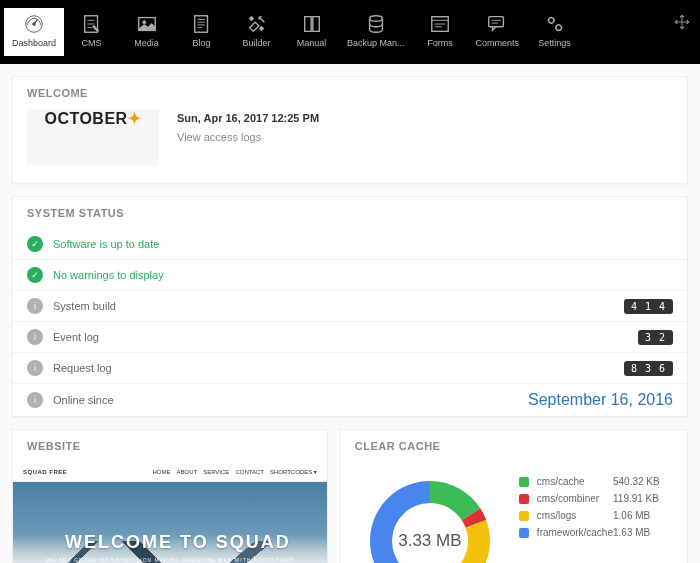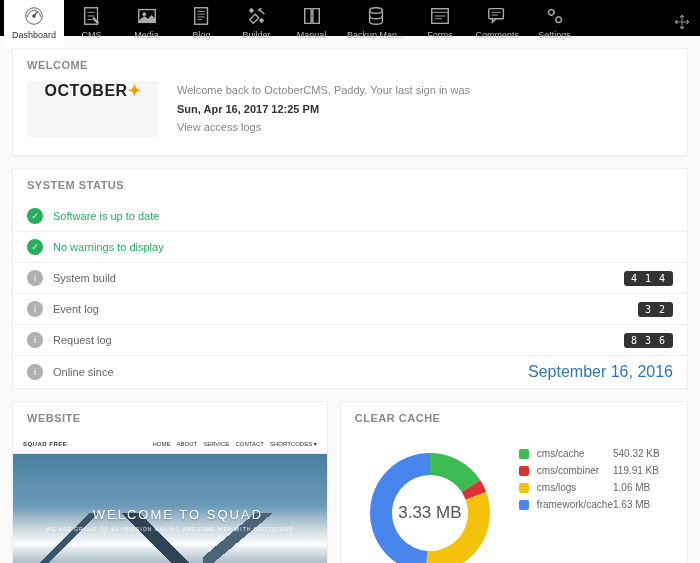--- a/index.html
+++ b/index.html
@@ -1,17 +1,17 @@
 <!DOCTYPE html>
 <html><head>
 <meta charset="utf-8">
 <style>
   * { box-sizing: border-box; margin: 0; padding: 0; }
   body { font-family: -apple-system, BlinkMacSystemFont, "Segoe UI", Helvetica, Arial, sans-serif; font-size: 12px; color: #555; background: #fafafa; width: 700px; }
-  .topbar { background: #000; height: 36px; display: flex; padding: 0 4px; position: relative; }
+  .topbar { background: #000; height: 64px; display: flex; align-items: center; padding: 0 4px; position: relative; }
   .topitem { color: #bbb; font-size: 9px; text-align: center; height: 48px; padding: 4px 8px 0; display: flex; flex-direction: column; align-items: center; justify-content: flex-start; cursor: pointer; min-width: 55px; }
   .topitem.active { background: #fff; color: #333; }
   .topicon { width: 24px; height: 24px; display: flex; align-items: center; justify-content: center; margin-bottom: 2px; }
   .topicon svg { width: 22px; height: 22px; }
   .topitem.active .topicon svg path, .topitem.active .topicon svg rect, .topitem.active .topicon svg circle, .topitem.active .topicon svg line { stroke: #555; }
   .move-icon { position: absolute; right: 10px; top: 14px; color: #888; cursor: pointer; }
   .container { padding: 12px; }
   .card { background: #fff; border: 1px solid #eee; box-shadow: 0 1px 2px rgba(0,0,0,0.03); margin-bottom: 12px; }
   .card-head { padding: 10px 14px; font-size: 11px; letter-spacing: 0.5px; color: #8a8a8a; font-weight: 600; }
   .welcome-body { display: flex; padding: 0 14px 18px; }
@@ -39,21 +39,21 @@
   .hero { height: 130px; background: linear-gradient(to bottom, #4a7fa0 0%, #6b9ab8 40%, #c0d0d8 55%, #ffffff 70%, #e8eef2 72%, #5a7a8e 100%); position: relative; display: flex; flex-direction: column; align-items: center; justify-content: center; color: #fff; overflow: hidden; }
   .hero::before { content:''; position:absolute; bottom:0; left:0; right:0; height:55%; background:
     linear-gradient(135deg, transparent 30%, #3d5568 30%, #3d5568 35%, transparent 35%),
     linear-gradient(45deg, transparent 45%, #2e4456 45%, #2e4456 52%, transparent 52%),
     linear-gradient(140deg, transparent 30%, #4a6478 30%, #4a6478 40%, transparent 40%),
     linear-gradient(to top, #e4ebf0 0%, #e4ebf0 25%, transparent 25%);
     background-size: 120px 100%, 180px 100%, 90px 100%, 100% 100%;
     background-position: 10% 0, 50% 0, 85% 0, 0 0;
     background-repeat: no-repeat;
   }
-  .hero-title { font-size: 13px; font-weight: 400; letter-spacing: 2px; z-index: 1; text-shadow: 0 1px 2px rgba(0,0,0,0.3); padding-left: 16px;}
+  .hero-title { font-size: 18px; font-weight: 700; letter-spacing: 2px; z-index: 1; text-shadow: 0 1px 2px rgba(0,0,0,0.3); padding-left: 16px;}
   .hero-sub { font-size: 5px; letter-spacing: 1px; margin-top: 4px; z-index: 1; opacity: 0.9;}
   .cache-body { display: flex; padding: 4px 14px 14px; gap: 14px; }
   .donut-wrap { position: relative; width: 150px; height: 150px; }
   .donut-center { position: absolute; inset: 0; display: flex; align-items: center; justify-content: center; font-size: 17px; color: #555; }
   .legend { flex: 1; font-size: 10px; padding-top: 10px; }
   .legend-row { display: flex; align-items: center; margin-bottom: 6px; }
   .swatch { width: 10px; height: 10px; border-radius: 2px; margin-right: 8px; }
   .legend-label { flex: 1; color: #666; }
   .legend-val { color: #666; min-width: 60px; }
   .col.small { flex: 0 0 298px; }
@@ -172,21 +172,20 @@
 
 <div class="container">
 
   <div class="card">
     <div class="card-head">WELCOME</div>
     <div class="welcome-body">
       <div class="logo-box">
         <span class="logo-text"><span>OCTOBER</span><span class="logo-o">✦</span></span>
       </div>
       <div class="welcome-msg">
-        <div>Welcome back to OctoberCMS, Paddy. Your last sign in was</div>
         <div class="date">Sun, Apr 16, 2017 12:25 PM</div>
         <div class="link">View access logs</div>
       </div>
     </div>
   </div>
 
   <div class="card">
     <div class="card-head">SYSTEM STATUS</div>
     <div class="status-list" id="status-list">
         <div class="status-row">

